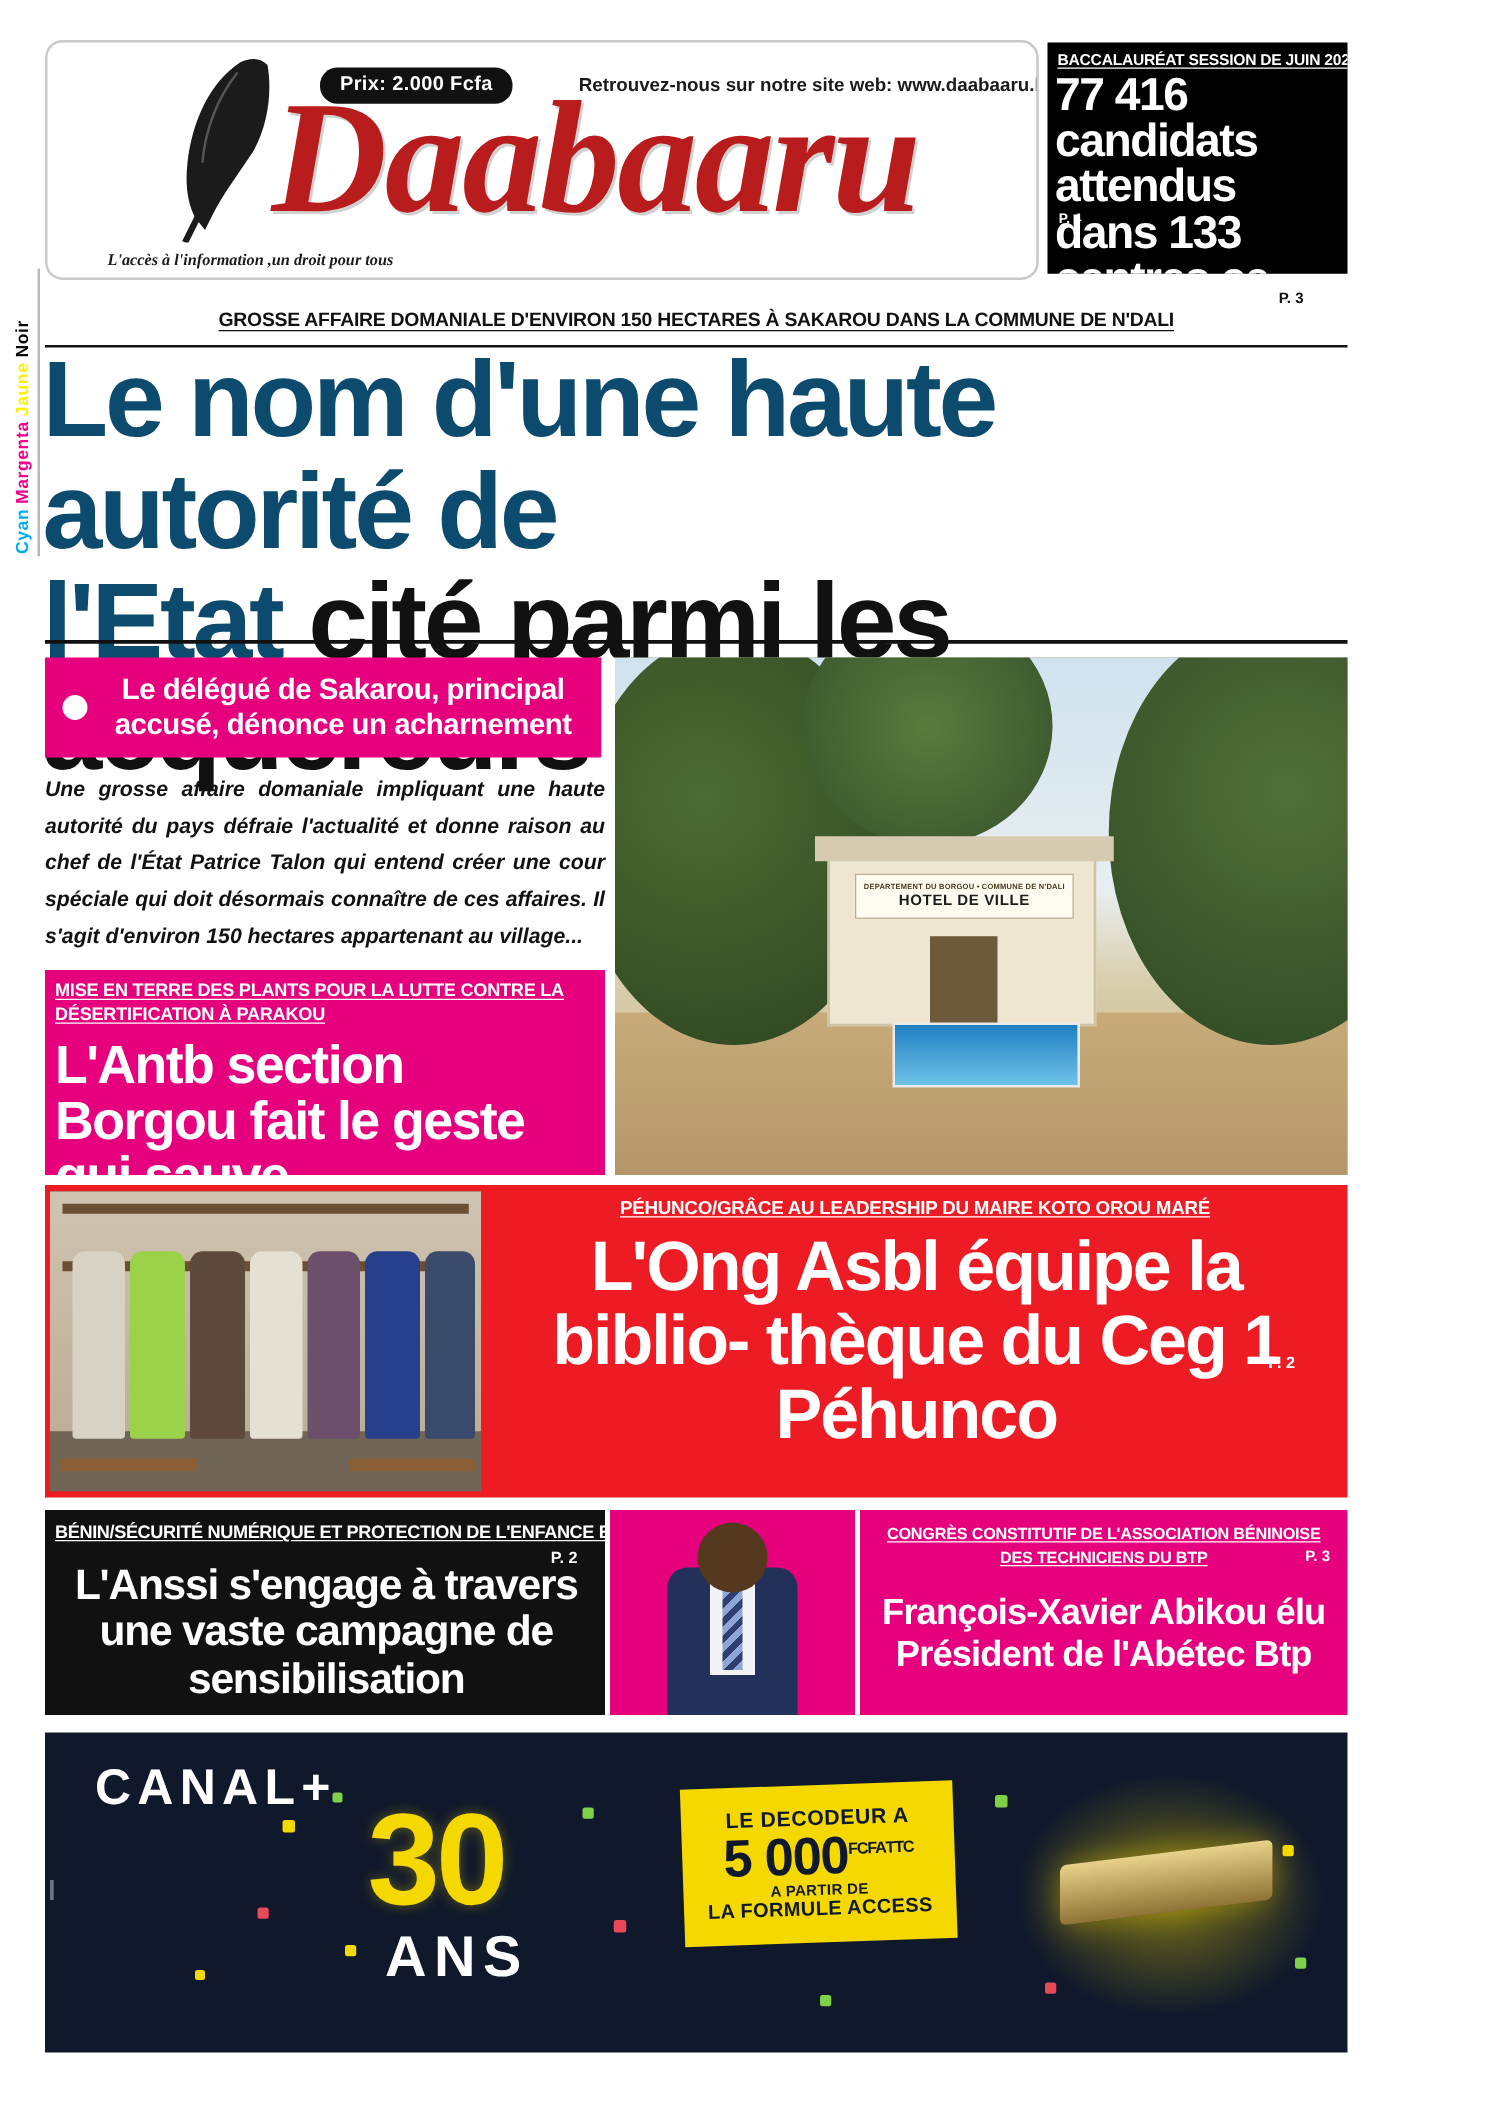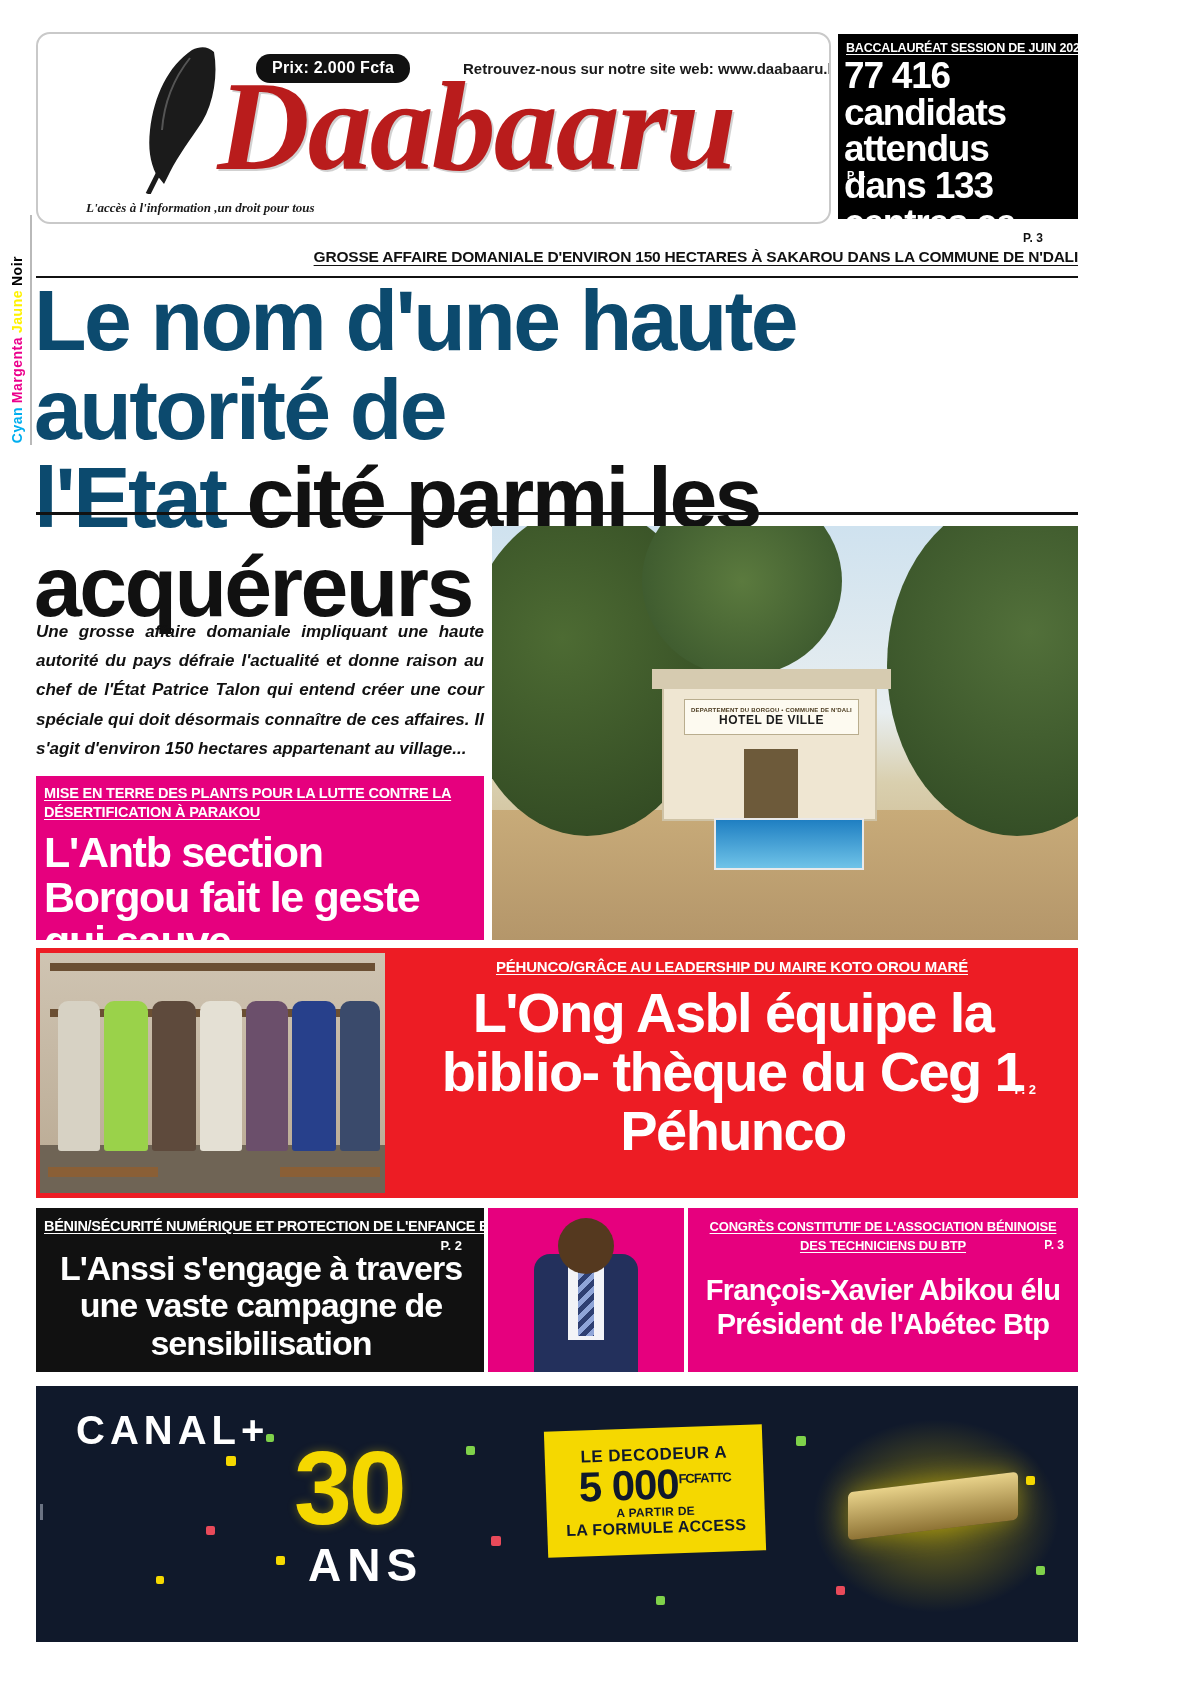--- a/index.html
+++ b/index.html
@@ -94,21 +94,21 @@
     font-size: 11px; font-weight: 700; color: #fff;
   }
   .p3-top {
     position: absolute; left: 1023px; top: 231px;
     font-size: 12px; font-weight: 700; color: #111;
   }
 
   
   .lead-kicker {
     position: absolute; left: 36px; top: 248px; width: 1042px;
-    text-align: right; font-size: 15.5px; font-weight: 700;
+    text-align: center; font-size: 15.5px; font-weight: 700;
     color: #111; letter-spacing: -.2px;
     text-decoration: underline; text-underline-offset: 3px;
     font-family: "Liberation Sans", sans-serif; white-space: nowrap;
   }
   .lead-rule {
     position: absolute; left: 36px; top: 276px; width: 1042px; height: 2px; background: #111;
   }
   .lead-head {
     position: absolute; left: 34px; top: 276px; width: 1050px;
     font-family: "Liberation Sans", sans-serif;
@@ -338,20 +338,24 @@
 
   <div class="lead-kicker">GROSSE AFFAIRE DOMANIALE D'ENVIRON 150 HECTARES À SAKAROU DANS LA COMMUNE DE N'DALI</div>
   <div class="lead-rule"></div>
   <div class="lead-head">
     <span class="red">Le nom d'une haute autorité de</span><br>
     <span class="red">l'Etat</span>
     <span>cité parmi les acquéreurs</span>
   </div>
   <div class="lead-rule2"></div>
 
+  <div class="pink-teaser">
+    <div class="bullet-dot"></div>
+    <div class="pink-teaser-text">Le délégué de Sakarou, principal accusé, dénonce un acharnement</div>
+  </div>
 
   <div class="lead-body">Une grosse affaire domaniale impliquant une haute autorité du pays défraie l'actualité et donne raison au chef de l'État Patrice Talon qui entend créer une cour spéciale qui doit désormais connaître de ces affaires. Il s'agit d'environ 150 hectares appartenant au village...</div>
 
   <div class="antb">
     <div class="antb-kicker">MISE EN TERRE DES PLANTS POUR LA LUTTE CONTRE LA DÉSERTIFICATION À PARAKOU</div>
     <div class="antb-head">L'Antb section Borgou fait le geste qui sauve</div>
   </div>
 
   <div class="photo-main">
     <div class="sky"></div>

